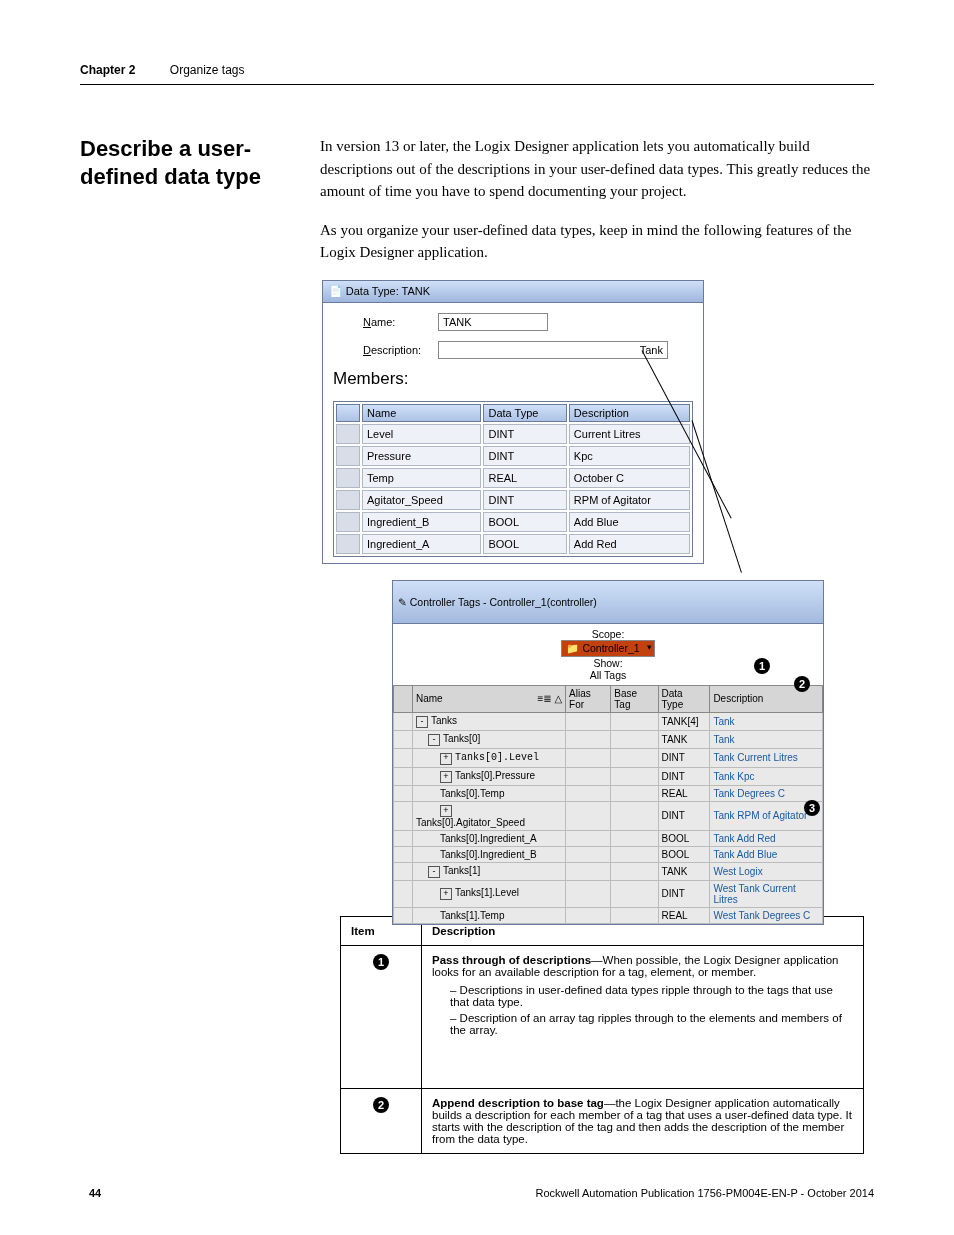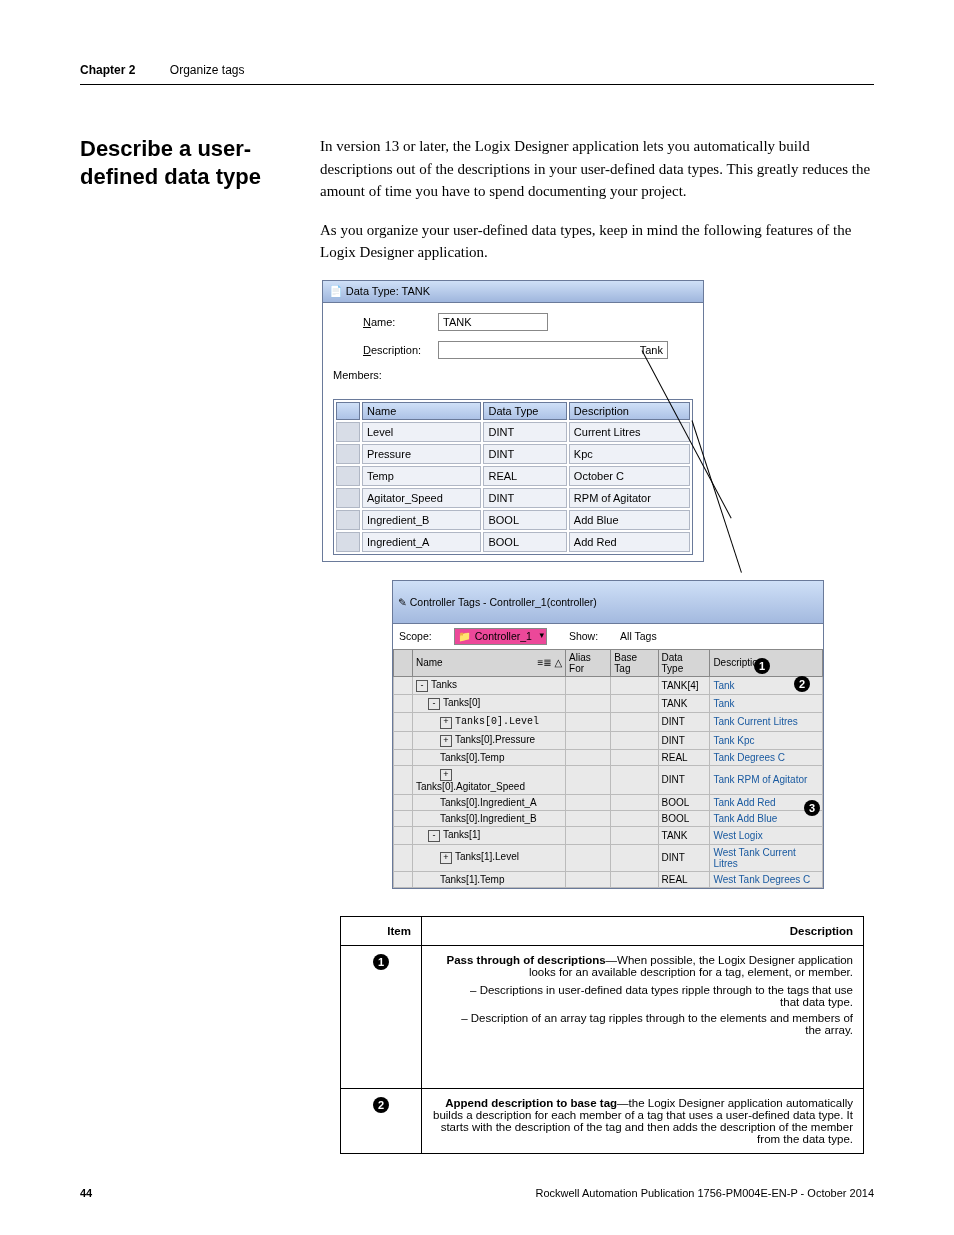--- a/index.html
+++ b/index.html
@@ -57,21 +57,21 @@
     border-bottom: 1px solid #6a7a9a;
   }
   .ss1-body { padding: 10px 10px 6px 10px; }
   .ss1-row { display: flex; align-items: center; margin-bottom: 10px; padding-left: 30px; }
   .ss1-row label { width: 75px; font-size: 11px; }
   .ss1-underline { text-decoration: underline; }
   .ss1-input {
     border: 1px solid #888; padding: 2px 4px; font-size: 11px;
     width: 100px; background: #fff;
   }
-  .ss1-members-label { font-size: 11px; margin: 4px 0 18px 0; }
+  .ss1-members-label { font-size: 17px; margin: 4px 0 12px 0; }
   .ss1-members {
     border: 1px solid #6a7a9a;
     width: 100%;
   }
   .ss1-members thead td {
     background: linear-gradient(#cfe0f7,#adc2e6);
     border: 1px solid #6a7a9a;
     padding: 2px 4px;
     font-size: 11px;
   }
@@ -94,24 +94,25 @@
     font-size: 10.5px;
     background: #fff;
   }
   .ss2-title {
     background: linear-gradient(#cfe0f7,#a3b9df);
     padding: 15px 5px;
     border-bottom: 1px solid #6a7a9a;
   }
   .ss2-toolbar {
     padding: 4px 6px;
-    display: flex; gap:22px; align-items:center;
+    display: flex; gap:0; align-items:center;
     font-size: 10.5px;
-  }
-  .ss2-combo { border:1px solid #888; padding:1px 14px 1px 4px; background:#ec4899; position:relative;}
+    flex-direction: column;
+  }
+  .ss2-combo { border:1px solid #888; padding:1px 14px 1px 4px; background:#c2410c; position:relative;}
   .ss2-combo::after { content:"▾"; position:absolute; right:2px; font-size:9px;}
   .ss2-table { width:100%; border-collapse: collapse; }
   .ss2-table thead td { background:#d6d6d6; border:1px solid #888; padding:2px 3px; font-size:10px; }
   .ss2-table tbody td { border:1px solid #bbb; padding:2px 3px; background:#e9e9e9; font-size:10px; }
   .ss2-table tbody td.desc { color:#1a5aa0; }
   .tree-box { display:inline-block; width:10px; height:10px; border:1px solid #555; text-align:center; line-height:9px; font-size:9px; margin-right:3px;}
   .num-circle {
     display:inline-flex; align-items:center; justify-content:center;
     width:16px; height:16px; border-radius:50%;
     background:#000; color:#fff; font-size:11px; font-weight:bold;
@@ -122,36 +123,36 @@
     width: 524px;
     margin-left: 260px;
     border-collapse: collapse;
     margin-top: 18px;
     font-size: 11.5px;
   }
   .item-table th, .item-table td {
     border: 1px solid #000;
     padding: 8px 10px;
     vertical-align: top;
-    text-align: right;
+    text-align: left;
   }
   .item-table th { font-weight: bold; }
   .item-table td.item-col { width: 60px; text-align: center; }
   .item-table ul { margin: 6px 0 0 0; padding-left: 0; list-style: none; }
   .item-table li::before { content: "– "; }
   .item-table li { margin: 4px 0 4px 18px; }
   .footer {
     position: absolute;
     bottom: 36px;
     left: 80px; right: 80px;
     display: flex;
     justify-content: space-between;
     font-size: 11px;
   }
-  .footer .pg { font-weight: bold; }
+  .footer .pg { font-weight: bold; margin-left: 9px; }
   .ss-block { position:relative; margin-left:2px; margin-bottom:28px; height:590px;}
 </style>
 </head>
 <body>
 
 <div class="page">
 
   <div class="header-line">
     <span class="chapter-label">Chapter 2</span>
     <span class="section-label">Organize tags</span>

